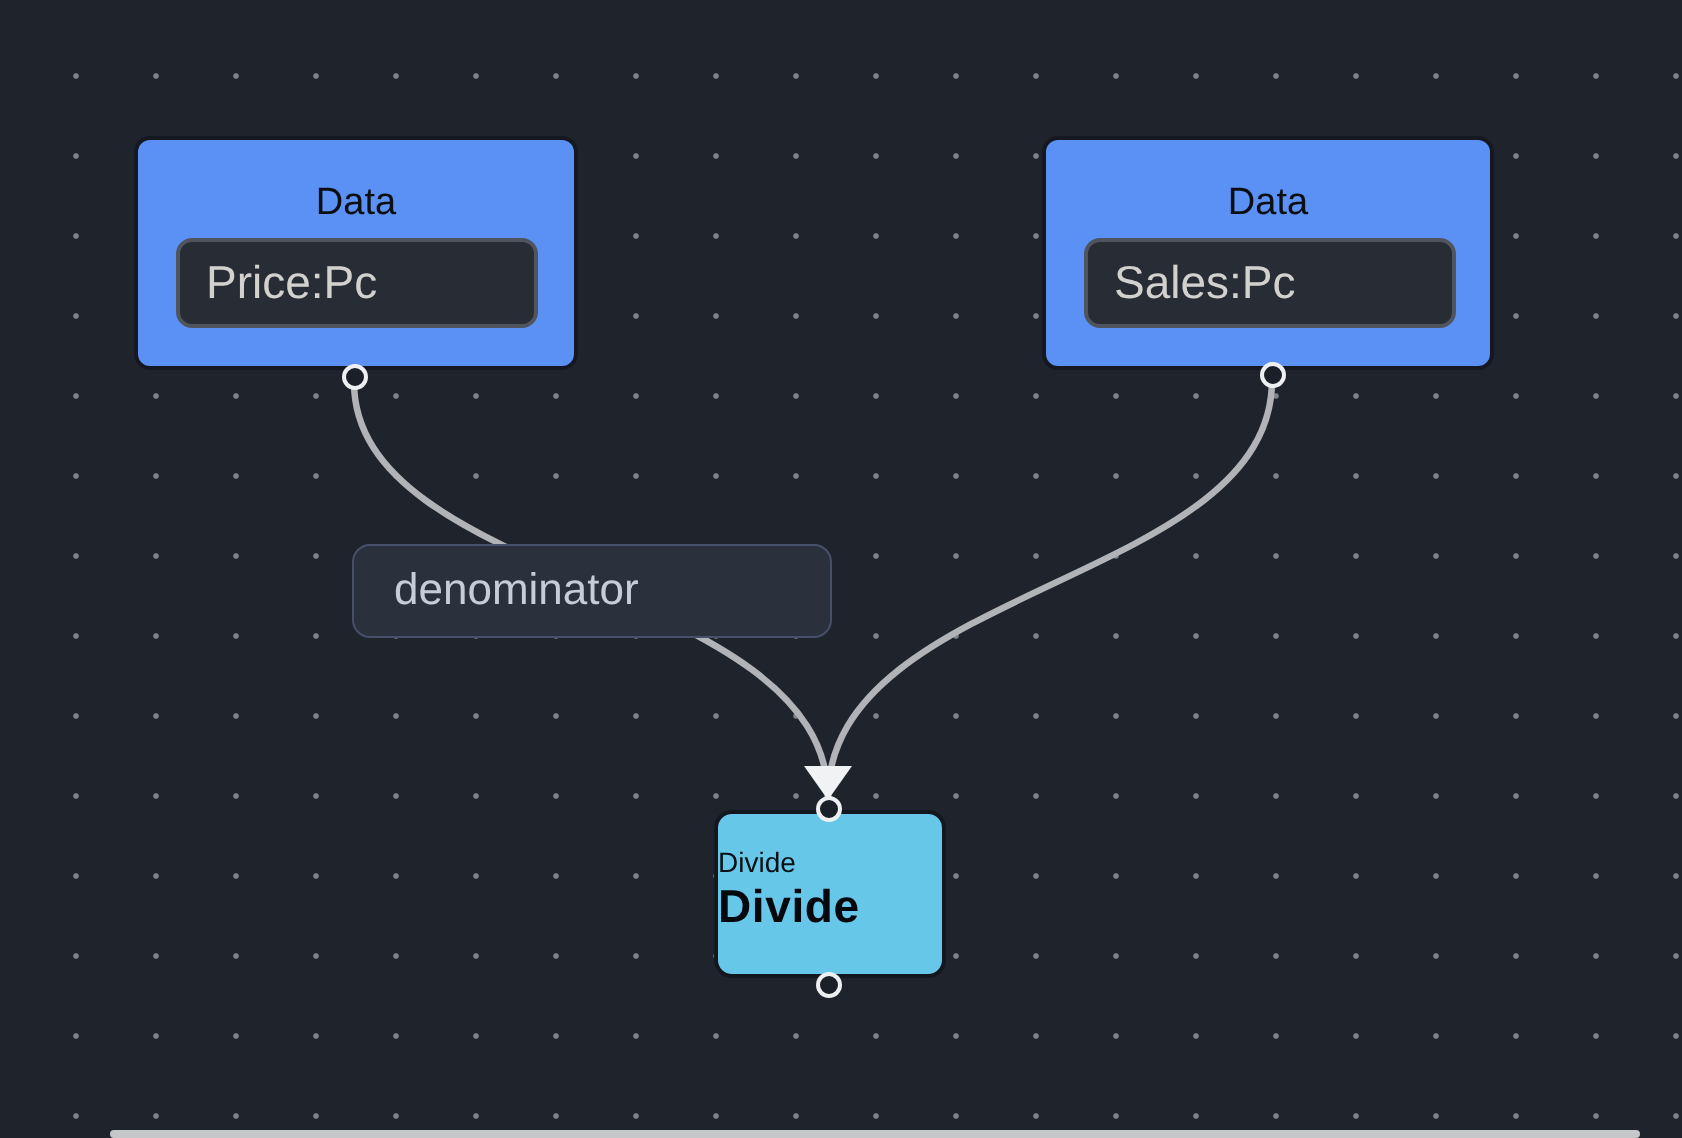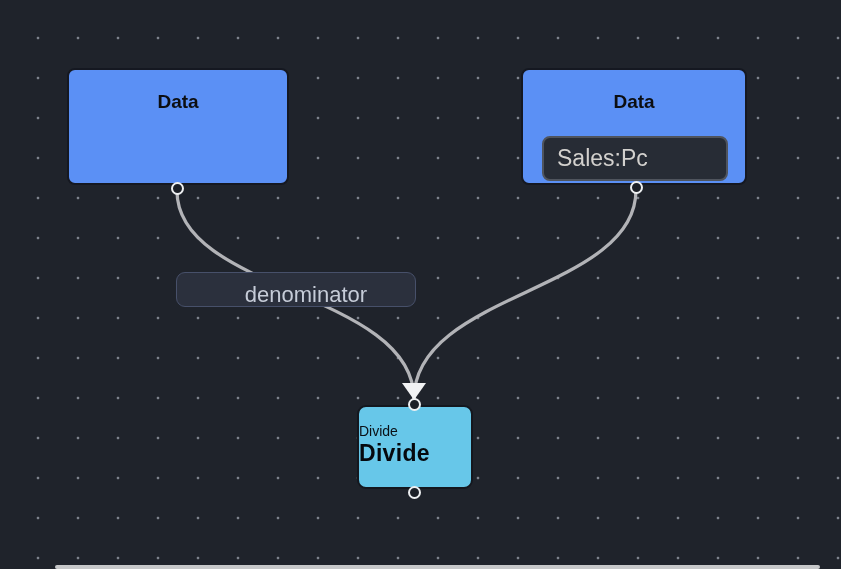--- a/index.html
+++ b/index.html
@@ -6,47 +6,46 @@
   body{font-family:"Liberation Sans","DejaVu Sans",sans-serif;}
   .canvas{
     position:relative;width:841px;height:569px;overflow:hidden;
     background-color:#1f232b;
     background-image:radial-gradient(circle,#7d828c 1.1px,transparent 1.7px);
     background-size:40px 40px;background-position:18px 18px;
   }
   .edge-layer{position:absolute;left:0;top:0;width:841px;height:569px;z-index:1;pointer-events:none;}
   .edge-path{fill:none;stroke:#b2b3b7;stroke-width:3.25;stroke-linecap:round;pointer-events:auto;}
   .edge-label{
-    position:absolute;height:35px;box-sizing:border-box;z-index:2;
+    position:absolute;height:47px;box-sizing:border-box;z-index:2;
     background:#2b303d;border:1.5px solid #47506a;border-radius:9px;
     color:#c6ccd8;font-size:22px;line-height:44px;padding-left:20px;
     white-space:nowrap;
-    text-align:center;
   }
   .label-denominator{left:176px;top:272px;width:240px;}
   .label-numerator{left:421px;top:272px;width:208px;}
   .node{position:absolute;box-sizing:border-box;z-index:3;}
   .node-data{
     width:222px;height:117px;background:#5b90f5;
     border:2px solid #151821;border-radius:8px;
   }
   .node-data-1{left:67px;top:68px;}
   .node-data-2{left:521px;top:68px;width:226px;}
   .node-title{
     position:absolute;top:21px;left:0;right:0;text-align:center;
-    color:#0c0e12;font-size:19px;font-weight:700;
+    color:#0c0e12;font-size:19px;font-weight:400;
   }
   .field-box{
     position:absolute;top:49px;left:19px;height:45px;box-sizing:border-box;
     background:#272c35;border:2px solid #4f545d;border-radius:8px;
     color:#d3d1ce;font-size:23px;line-height:40px;padding-left:13px;
     white-space:nowrap;overflow:hidden;
   }
   .field-1{width:181px;}
-  .field-2{width:186px;margin-top:17px;}
+  .field-2{width:186px;}
   .node-divide{
     left:357px;top:405px;width:116px;height:84px;
     background:#67c7e9;border:2px solid #14171e;border-radius:9px;
   }
   .divide-type{margin-top:16px;font-size:14px;color:#0a1016;}
   .divide-name{margin-top:1px;font-size:23px;font-weight:700;color:#05090e;letter-spacing:.3px;}
   .arrowhead{
     position:absolute;left:402px;top:383px;width:0;height:0;z-index:4;
     border-left:12px solid transparent;border-right:12px solid transparent;
     border-top:17px solid #f1f2f4;
@@ -71,20 +70,21 @@
 
   <svg class="edge-layer" viewBox="0 0 841 569" xmlns="http://www.w3.org/2000/svg">
     <path class="edge-path" d="M 177 191 C 177 292, 414 292, 414 399"></path>
     <path class="edge-path" d="M 636 190 C 636 292, 414 292, 414 399"></path>
   </svg>
 
   <div class="edge-label label-denominator">denominator</div>
 
   <div class="node node-data node-data-1">
     <div class="node-title">Data</div>
+    <div class="field-box field-1">Price:Pc</div>
   </div>
 
   <div class="node node-data node-data-2">
     <div class="node-title">Data</div>
     <div class="field-box field-2">Sales:Pc</div>
   </div>
 
   <div class="node node-divide">
     <div class="divide-type">Divide</div>
     <div class="divide-name">Divide</div>

